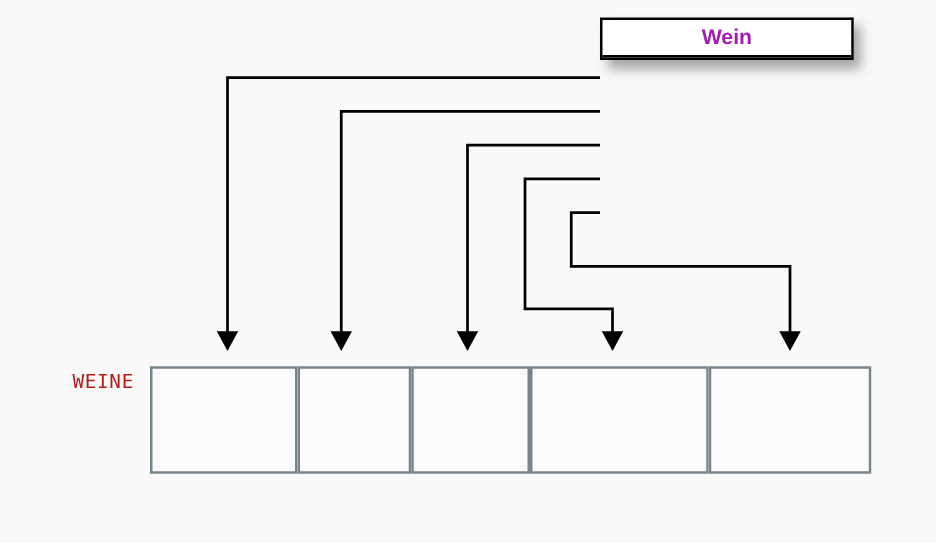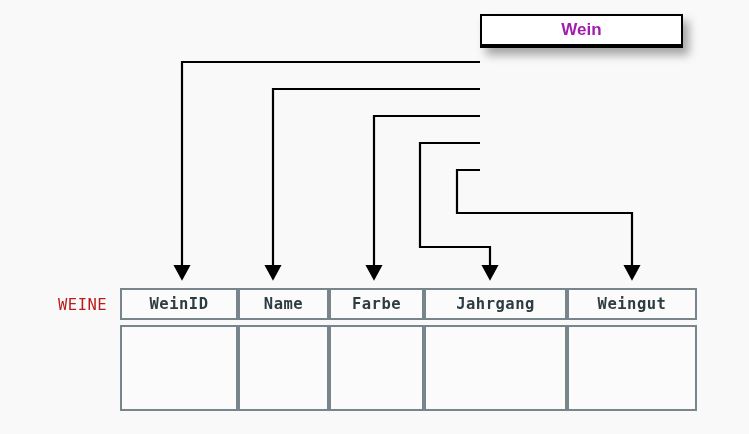--- a/index.html
+++ b/index.html
@@ -129,27 +129,20 @@
   </svg>
 
   <div class="uml-class">
     <div class="uml-class-name">Wein</div>
   </div>
 
   <div class="rel-label">WEINE</div>
 
   <table class="rel-table">
     <tbody>
-      <tr class="rel-head">
-        <td class="col-0">WeinID</td>
-        <td class="col-1">Name</td>
-        <td class="col-2">Farbe</td>
-        <td class="col-3">Jahrgang</td>
-        <td class="col-4">Weingut</td>
-      </tr>
       <tr class="rel-gap">
         <td></td>
         <td></td>
         <td></td>
         <td></td>
         <td></td>
       </tr>
       <tr class="rel-body">
         <td class="col-0"></td>
         <td class="col-1"></td>

